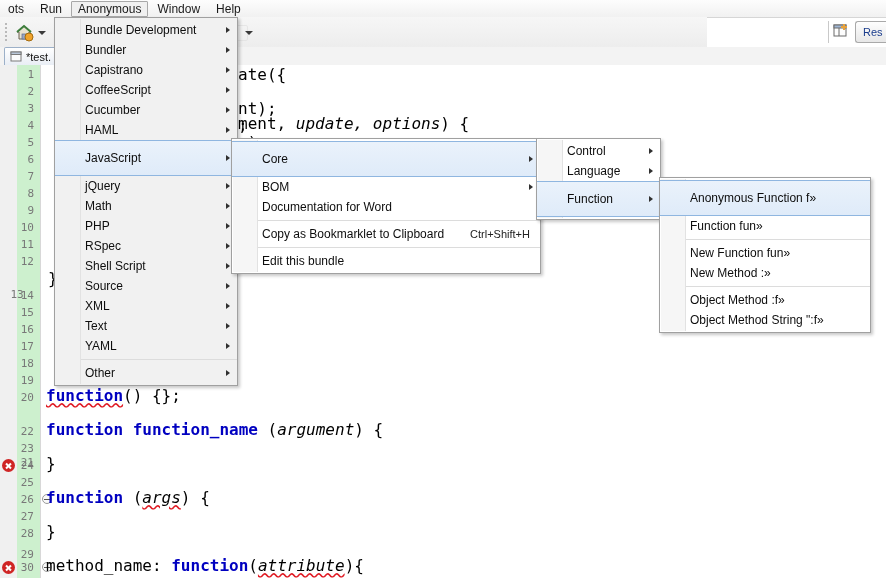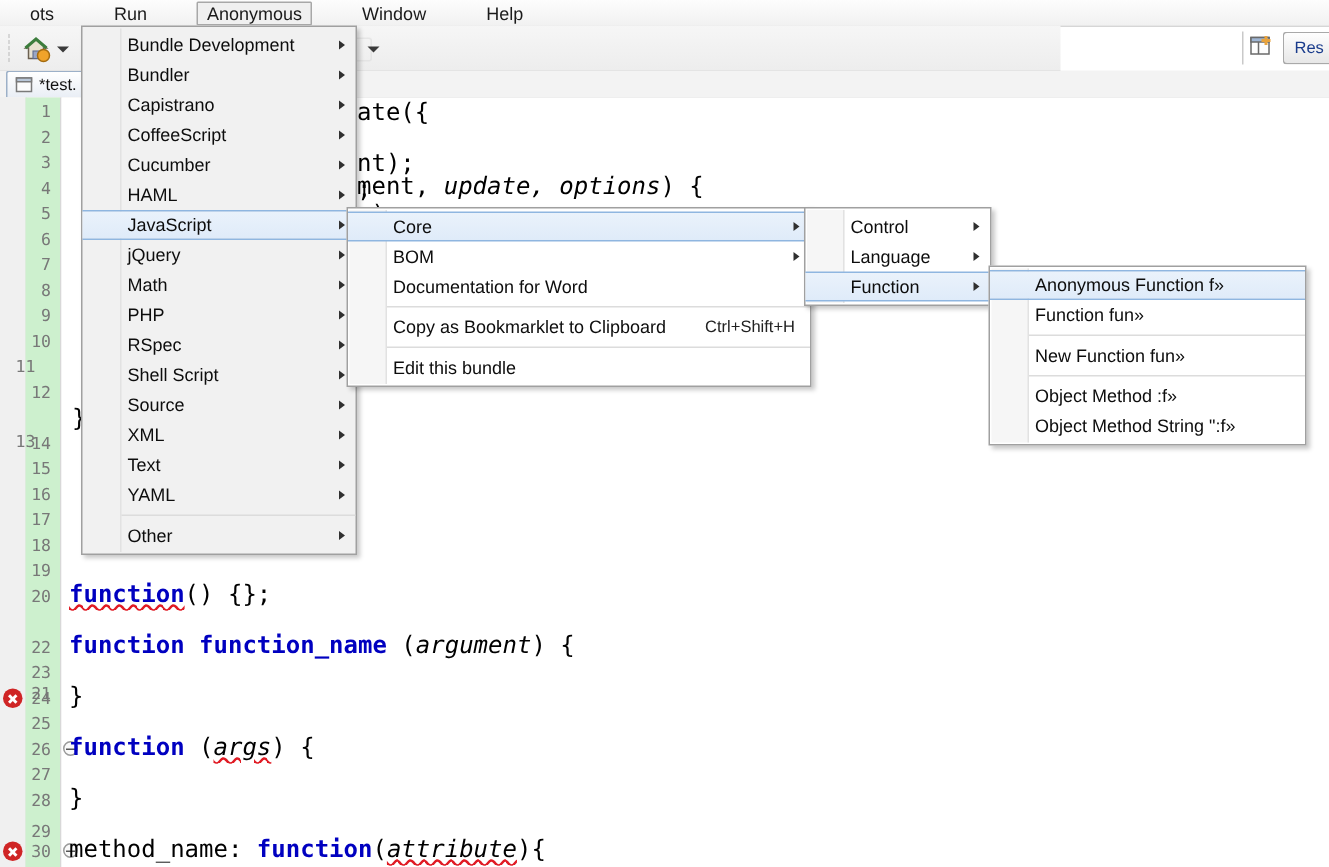--- a/index.html
+++ b/index.html
@@ -15,21 +15,21 @@
   .app{position:absolute;inset:0;}
 
   
   .menubar{
     position:absolute;left:0;top:0;width:886px;height:17px;
     background:linear-gradient(#fdfdfd,#f1f1f1);
     border-bottom:1px solid #d6d6d6;
     display:flex;align-items:center;
   }
   .menubar-item{
-    font-size:12px;color:#1a1a1a;padding:1px 7px;margin:0 13px;
+    font-size:12px;color:#1a1a1a;padding:1px 7px;margin:0 1px;
     line-height:14px;white-space:nowrap;
   }
   .menubar-item.active{
     background:#f0f0f0;
     border:1px solid #a8a8a8;
     padding:0px 6px;
     border-radius:1px;
   }
 
   
@@ -159,21 +159,21 @@
   .menu.white{background:#ffffff;}
   .menu.white .rail{background:#f6f6f6;}
   .mi{
     position:relative;height:20px;display:flex;align-items:center;
     padding-left:30px;padding-right:10px;font-size:12px;color:#0d0d0d;
     box-sizing:border-box;white-space:nowrap;z-index:2;
   }
   .mi.sel{
     background:linear-gradient(#eaf2fb,#dfebf9);
     border-top:1px solid #8fb6e0;border-bottom:1px solid #8fb6e0;
-    height:20px;
+    height:36px;
   }
   .mi .txt{flex:1;}
   .mi .accel{color:#222;font-size:11px;margin-left:24px;}
   .mi .caret{
     position:absolute;right:7px;top:50%;margin-top:-3px;
     width:0;height:0;border-top:3px solid transparent;border-bottom:3px solid transparent;
     border-left:4px solid #303030;
   }
   .msep{height:1px;background:#dcdcdc;margin:3px 0 3px 26px;position:relative;z-index:2;}
 
@@ -249,21 +249,21 @@
         <div class="lnum" style="top: 1px;">1</div>
         <div class="lnum" style="top: 18px;">2</div>
         <div class="lnum" style="top: 35px;">3</div>
         <div class="lnum" style="top: 52px;">4</div>
         <div class="lnum" style="top: 69px;">5</div>
         <div class="lnum" style="top: 86px;">6</div>
         <div class="lnum" style="top: 103px;">7</div>
         <div class="lnum" style="top: 120px;">8</div>
         <div class="lnum" style="top: 137px;">9</div>
         <div class="lnum" style="top: 154px;">10</div>
-        <div class="lnum" style="top: 171px; text-align: center;">11</div>
+        <div class="lnum" style="top: 171px;">11</div>
         <div class="lnum" style="top: 188px;">12</div>
         <div class="lnum" style="top: 221px; text-align: center;">13</div>
         <div class="lnum" style="top: 222px;">14</div>
         <div class="lnum" style="top: 239px;">15</div>
         <div class="lnum" style="top: 256px;">16</div>
         <div class="lnum" style="top: 273px;">17</div>
         <div class="lnum" style="top: 290px;">18</div>
         <div class="lnum" style="top: 307px;">19</div>
         <div class="lnum" style="top: 324px;">20</div>
         <div class="lnum" style="top: 341px; margin-top: 48px;">21</div>
@@ -433,20 +433,23 @@
         <div class="mi sel">
           <span class="txt">Anonymous Function f»</span>
         </div>
         <div class="mi">
           <span class="txt">Function fun»</span>
         </div>
         <div class="msep"></div>
         <div class="mi">
           <span class="txt">New Function fun»</span>
         </div>
+        <div class="mi">
+          <span class="txt">New Method :»</span>
+        </div>
         <div class="msep"></div>
         <div class="mi">
           <span class="txt">Object Method :f»</span>
         </div>
         <div class="mi">
           <span class="txt">Object Method String ":f»</span>
         </div>
       </div>
   </div>
 

